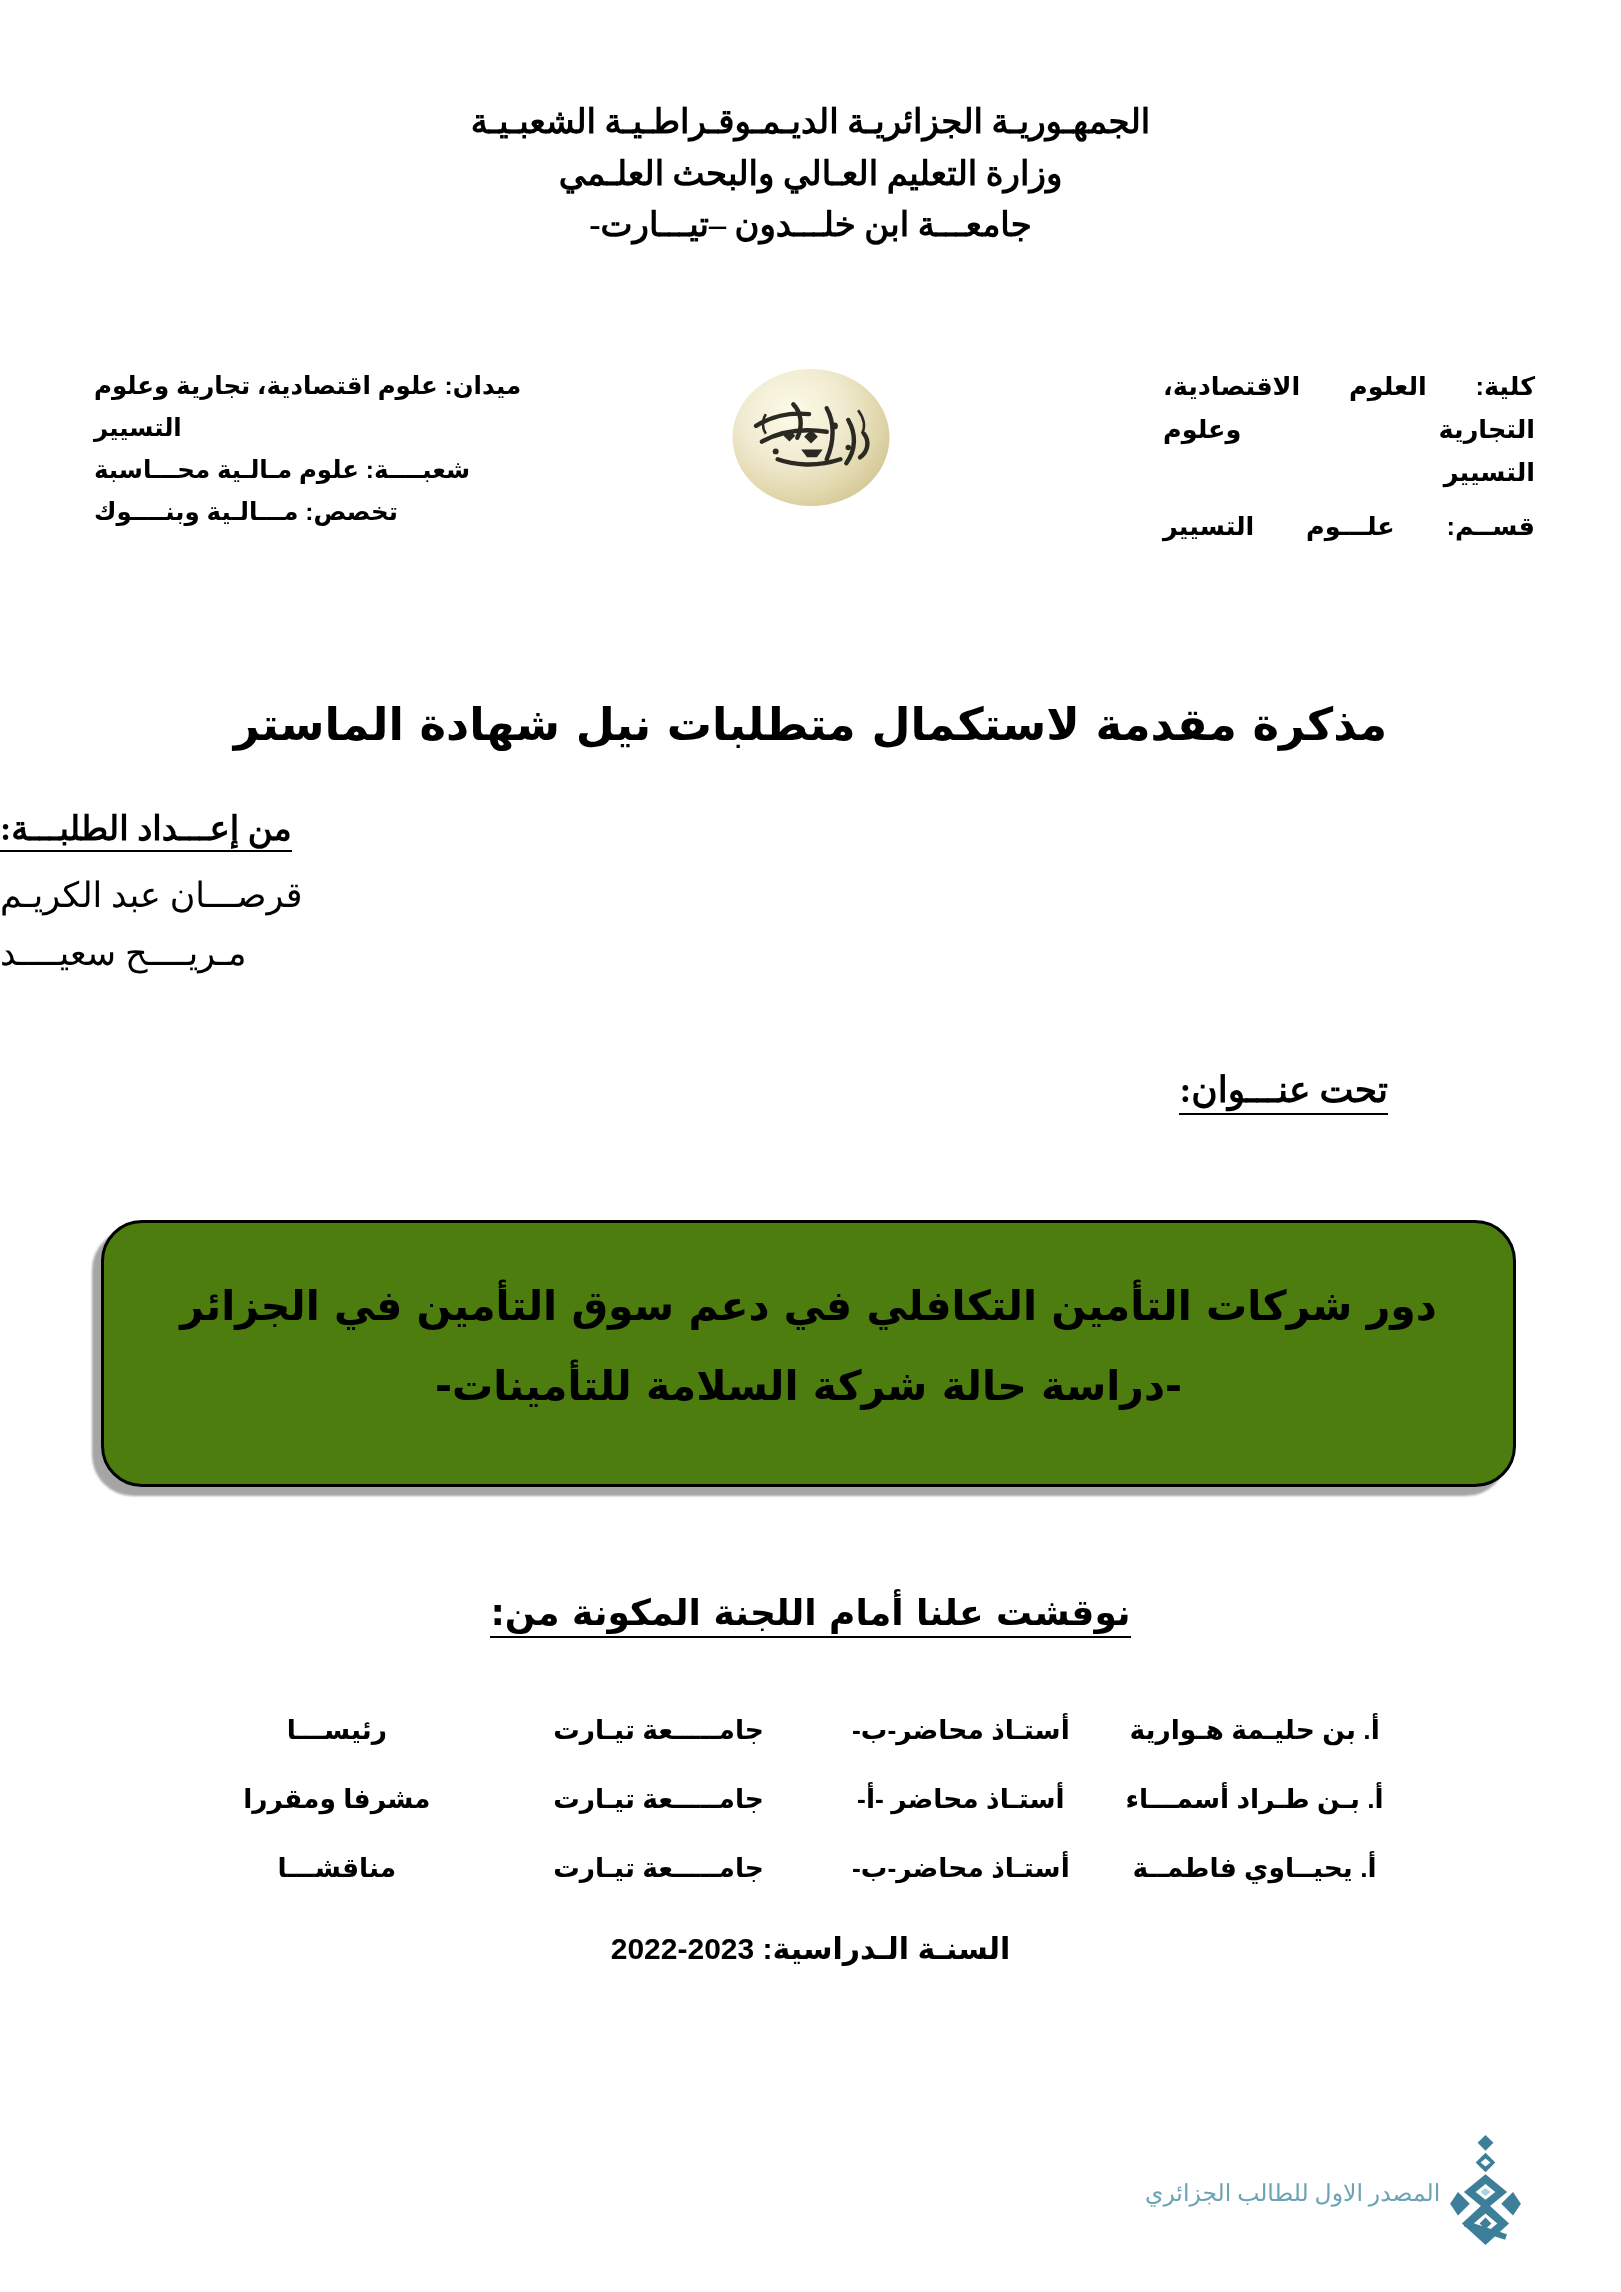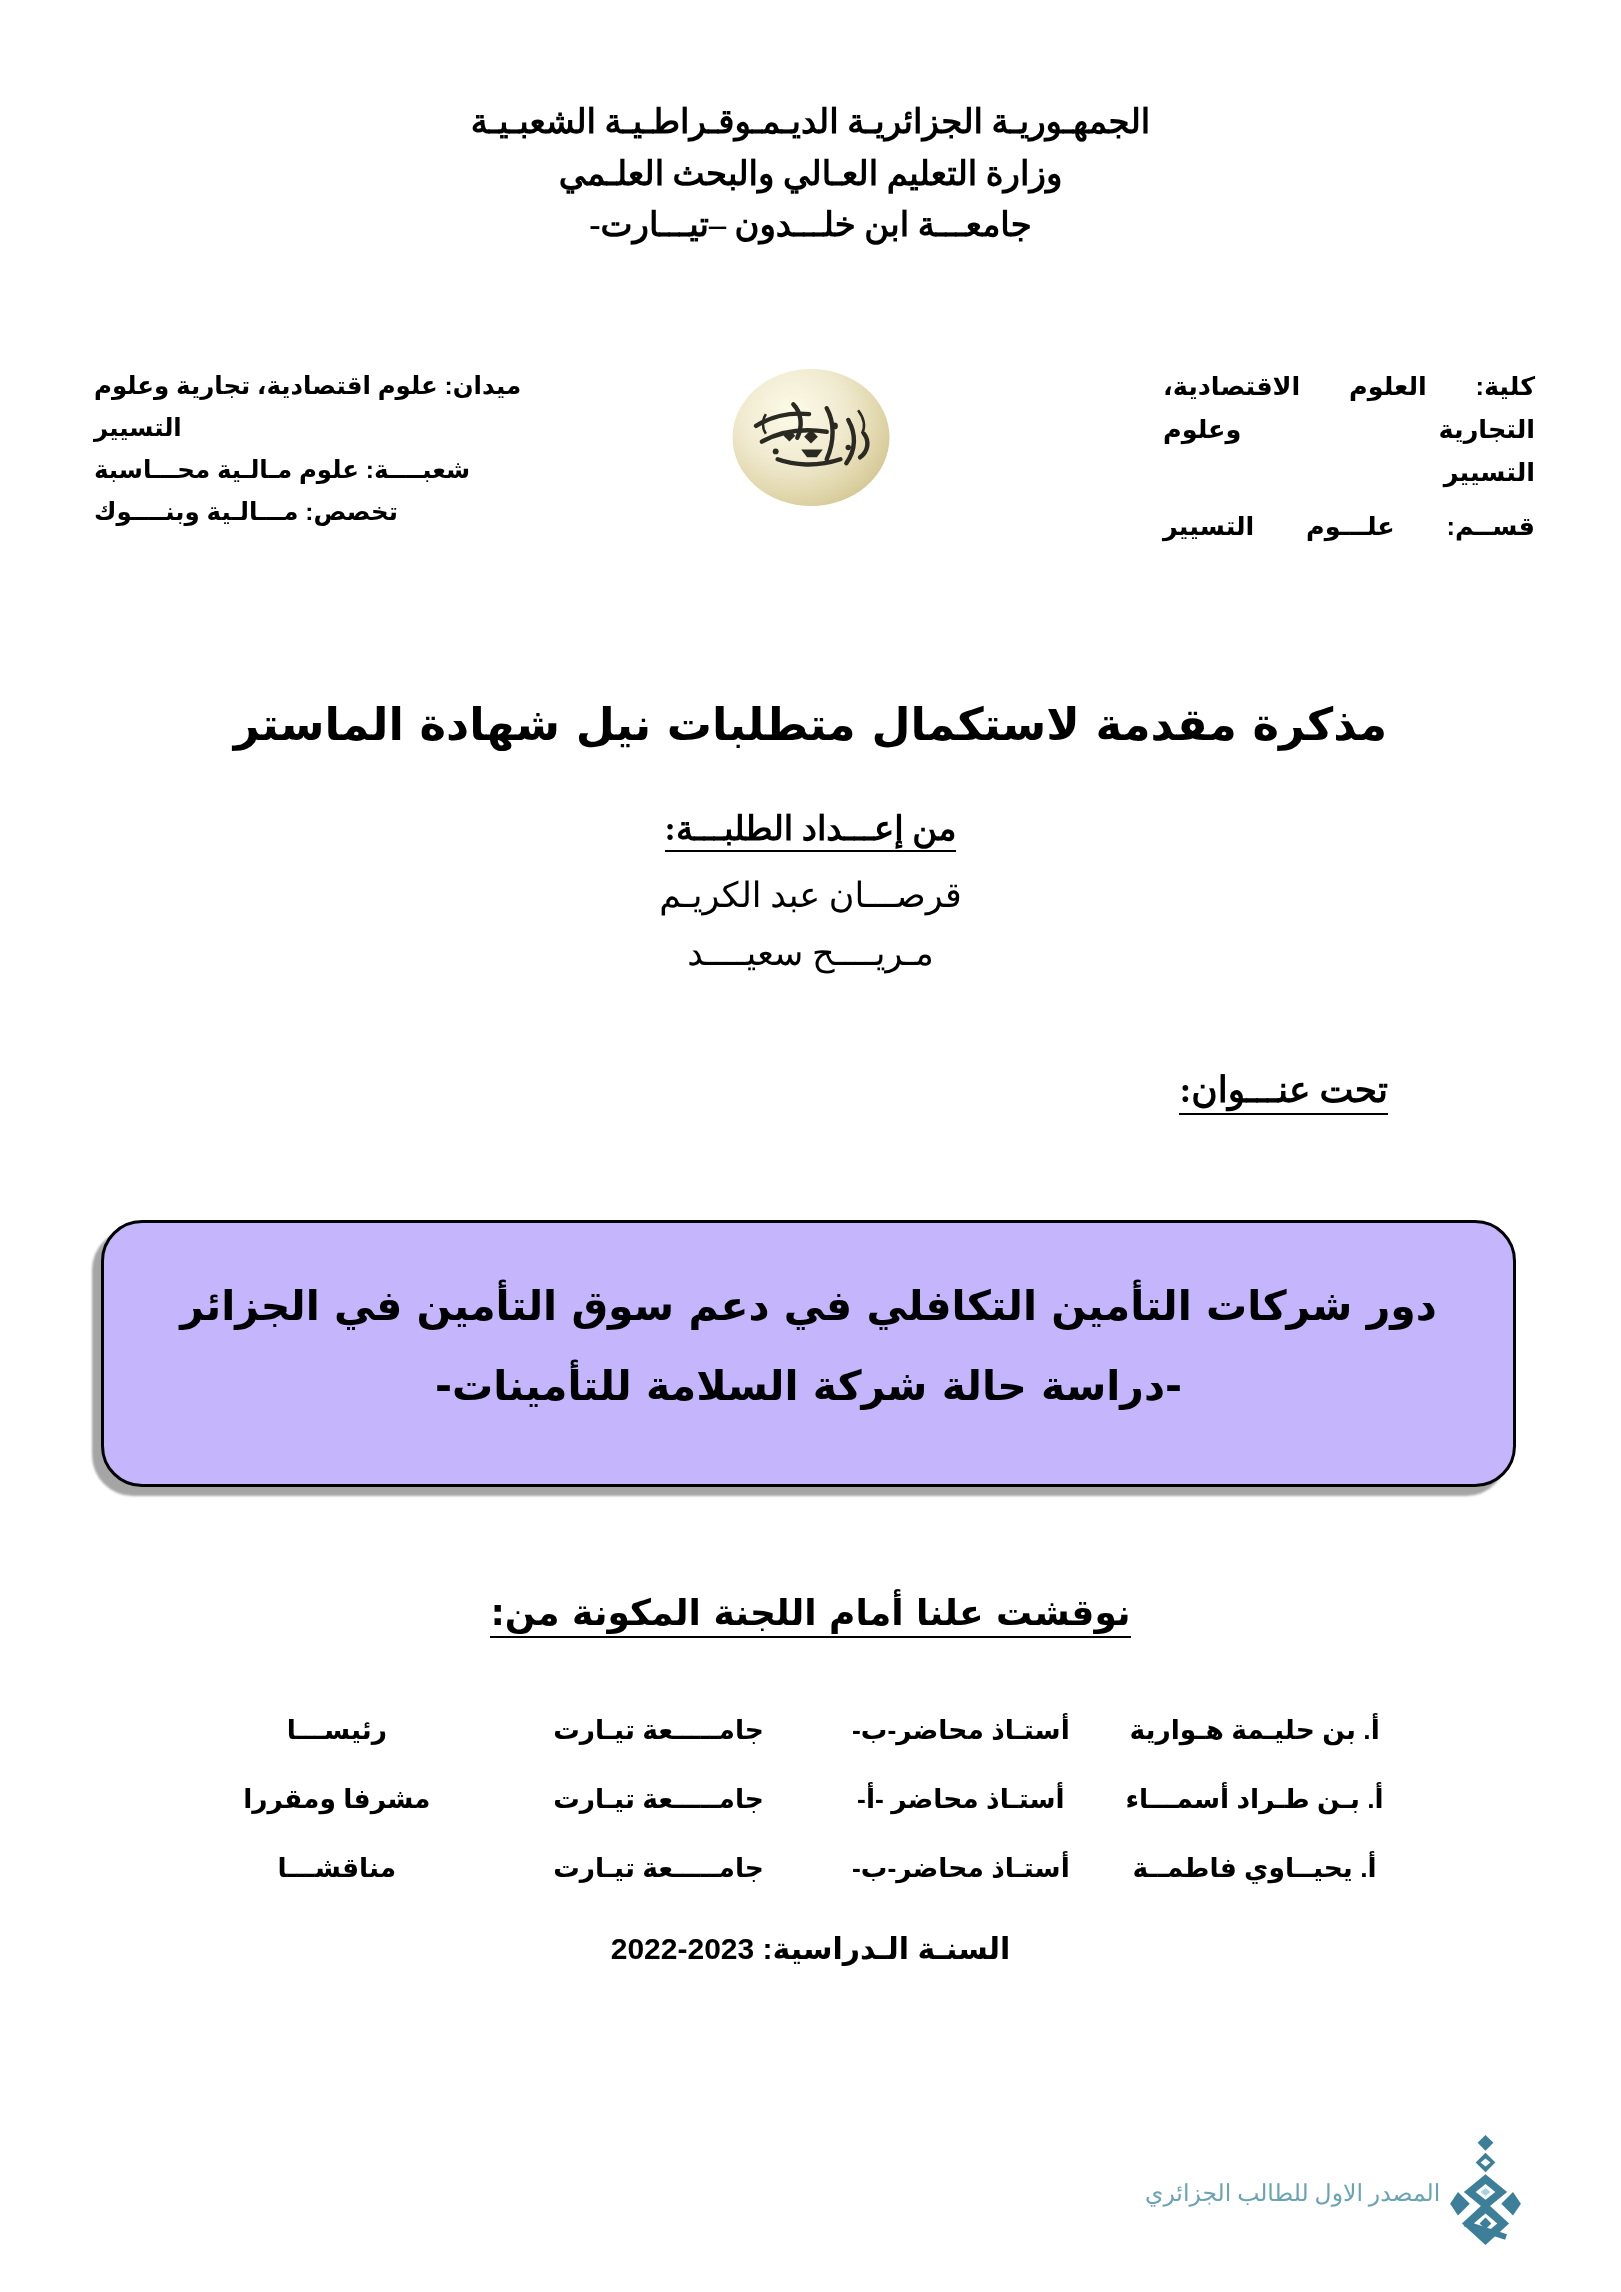--- a/index.html
+++ b/index.html
@@ -117,21 +117,21 @@
     font-size: 45px;
     letter-spacing: -1px;
   }
 
   
   .students {
     position: absolute;
     top: 796px;
     left: 0;
     right: 0;
-    text-align: center;
+    text-align: left;
   }
   .students-heading {
     font-family: "Liberation Serif", "DejaVu Serif", serif;
     font-weight: bold;
     font-size: 34px;
     display: inline-block;
     border-bottom: 2.9px solid #000;
     padding-bottom: 2px;
     margin-bottom: 11.8px;
   }
@@ -172,21 +172,21 @@
     border-radius: 41px;
     background: #8d8d8d;
     opacity: 0.78;
     filter: blur(1.2px);
   }
   .title-box {
     position: absolute;
     inset: 0;
     border: 3.9px solid #000;
     border-radius: 41px;
-    background: #c4b5fd;
+    background: #4d7c0f;
     box-sizing: border-box;
     display: flex;
     flex-direction: column;
     align-items: center;
     justify-content: center;
     padding: 9.8px 57px 23.5px 57px;
   }
   .title-line {
     font-family: "DejaVu Sans", "Liberation Sans", sans-serif;
     font-weight: bold;

